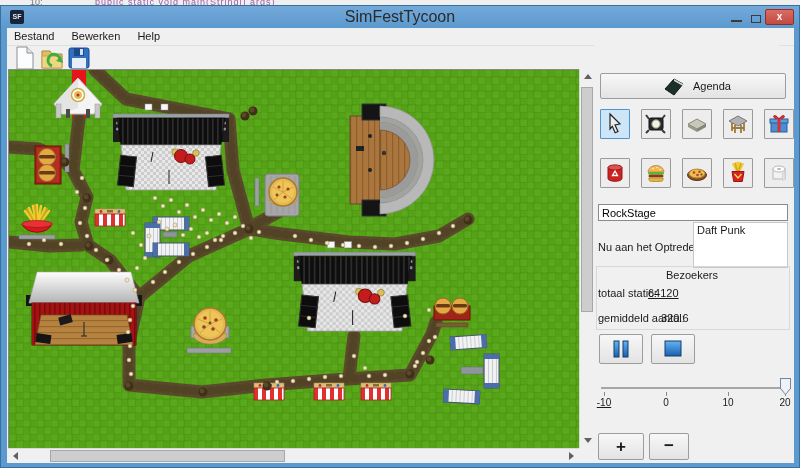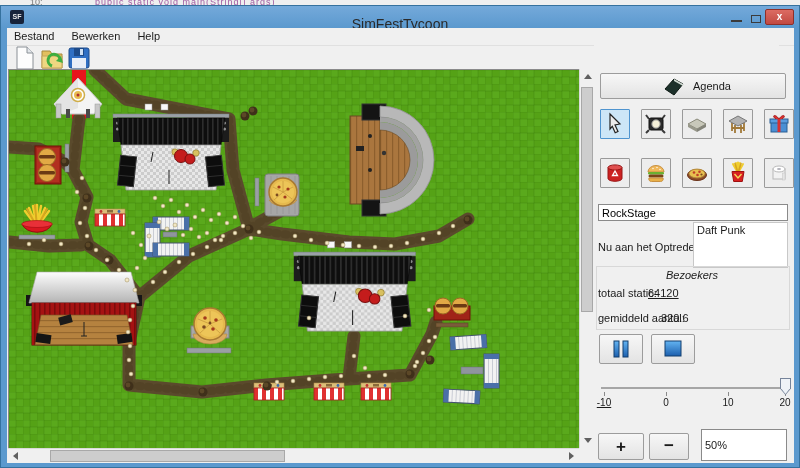--- a/index.html
+++ b/index.html
@@ -6,21 +6,21 @@
   *{box-sizing:border-box;font-family:"Liberation Sans",sans-serif;}
   .screen{position:relative;width:800px;height:468px;overflow:hidden;background:#86efac;}
   .backdrop{position:absolute;left:0;top:0;width:800px;height:6px;background:#efefef;overflow:hidden;
             font-size:9px;color:#a05aa0;white-space:nowrap;}
   .backdrop span{position:absolute;left:95px;top:-3px;letter-spacing:1px;text-decoration:underline wavy #c05050;}
   .backdrop i{position:absolute;left:30px;top:-3px;color:#777;font-style:normal;}
 
   .win{position:absolute;left:0;top:5px;width:800px;height:463px;background:#5b99ce;border:1px solid #35719e;}
   .titlebar{position:absolute;left:0;top:0;width:100%;height:22px;
             background:linear-gradient(#74a9da,#5b99ce);}
-  .apptitle{position:absolute;left:0;top:8px;width:100%;text-align:center;font-size:14px;color:#2a2a2a;line-height:21px;}
+  .apptitle{position:absolute;left:0;top:0;width:100%;text-align:center;font-size:16px;color:#2a2a2a;line-height:21px;}
   .appicon{position:absolute;left:9px;top:4px;width:14px;height:14px;background:#17233a;border-radius:2px;
            color:#e8e8e8;font-size:7px;font-weight:bold;text-align:center;line-height:14px;}
   .wbtn-min{position:absolute;left:730px;top:14px;width:11px;height:2px;background:#3b3b3b;}
   .wbtn-max{position:absolute;left:750px;top:9px;width:10px;height:8px;border:1.5px solid #3b3b3b;}
   .wbtn-close{position:absolute;left:764px;top:3px;width:29px;height:16px;border-radius:2px;
               background:linear-gradient(#dc6b62,#c14a42);border:1px solid #8e2f29;
               color:#fff;font-size:10px;font-weight:bold;text-align:center;line-height:14px;}
 
   .client{position:absolute;left:6px;top:22px;width:787px;height:435px;background:#f0f0f0;}
   .menubar{position:absolute;left:0;top:0;width:100%;height:18px;background:#f0f0f0;border-bottom:1px solid #e0e0e0;font-size:11px;color:#1a1a1a;}
@@ -557,21 +557,21 @@
         </div>
 
         <input class="field" style="left: 4px; top: 176px; width: 190px; height: 17px;" value="RockStage">
 
         <div class="lbl" style="left:4px;top:213px;">Nu aan het Optreden:</div>
         <div class="field" style="left:99px;top:194px;width:95px;height:46px;border-color:#c8c8c8;">
           <span>Daft Punk</span>
         </div>
 
         <div class="groupbox" style="left:2px;top:238px;width:194px;height:64px;"></div>
-        <div class="lbl" style="left:0;top:241px;width:196px;text-align:center;font-style:italic;">Bezoekers</div>
+        <div class="lbl" style="left:0;top:241px;width:196px;text-align:center;">Bezoekers</div>
         <div class="lbl" style="left:4px;top:259px;">totaal static:</div>
         <div class="lbl" style="left:54px;top:259px;text-decoration:underline;">64120</div>
         <div class="lbl" style="left:4px;top:284px;">gemiddeld aantal:</div>
         <div class="lbl" style="left:67px;top:284px;">320.6</div>
 
         <div class="btn" style="left:5px;top:306px;width:44px;height:30px;">
           <svg width="20" height="18" viewBox="0 0 20 18" style="margin-top:5px;">
             <defs>
                 <linearGradient id="bluebtn" x1="0" y1="0" x2="0" y2="1">
               <stop offset="0" stop-color="#63b4f2"></stop>
@@ -602,19 +602,16 @@
           <div class="ticklabel" style="left:119px;top:24px;">10</div>
           <div class="ticklabel" style="left:176px;top:24px;">20</div>
         </div>
 
         <div class="btn" style="left:4px;top:405px;width:46px;height:27px;font-size:17px;font-weight:bold;line-height:25px;">
           <span>+</span>
         </div>
         <div class="btn" style="left:55px;top:405px;width:40px;height:27px;font-size:17px;font-weight:bold;line-height:23px;">
           <span>−</span>
         </div>
-        <div class="field" style="left:107px;top:401px;width:86px;height:32px;line-height:28px;">
-          <span>50%</span>
-        </div>
       </div>
     </div>
   </div>
 </div>
 
 </body></html>

